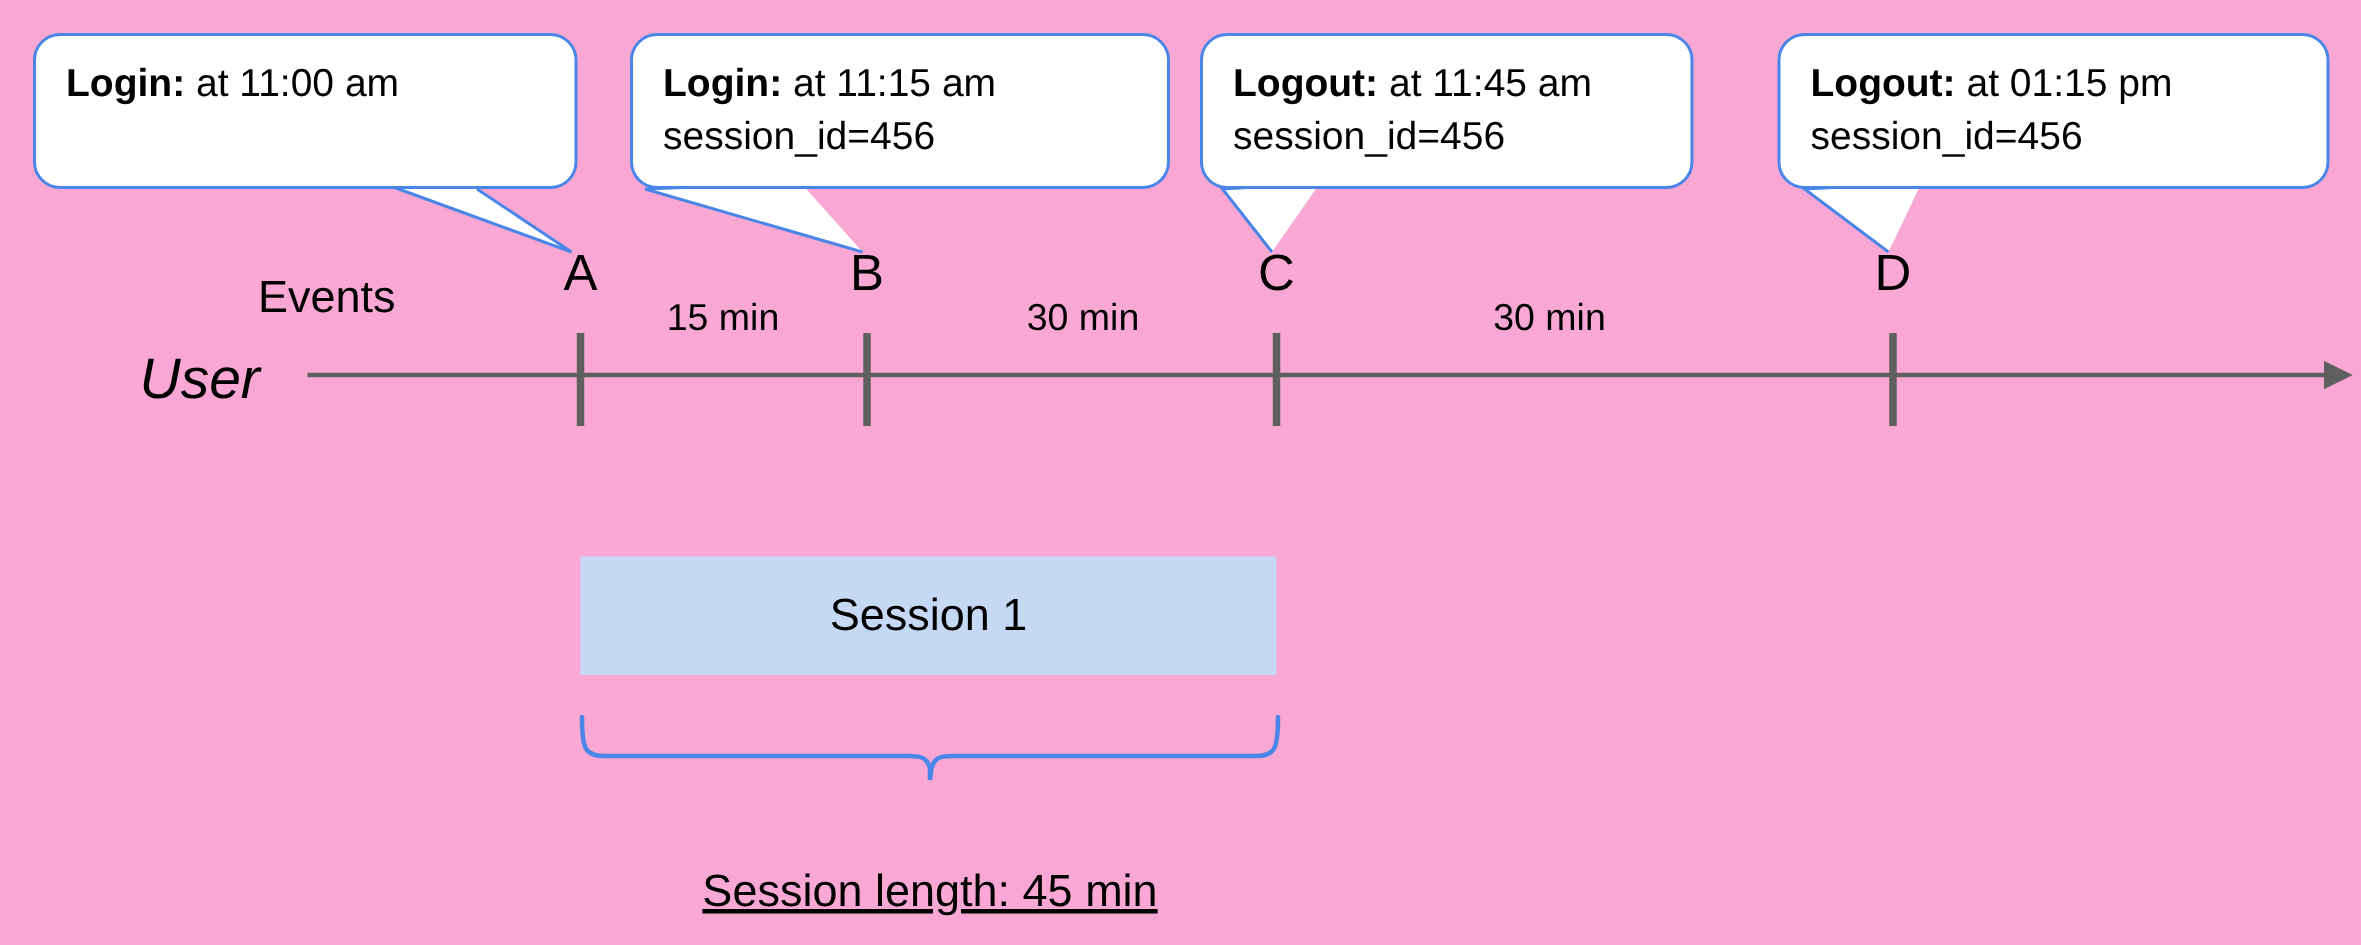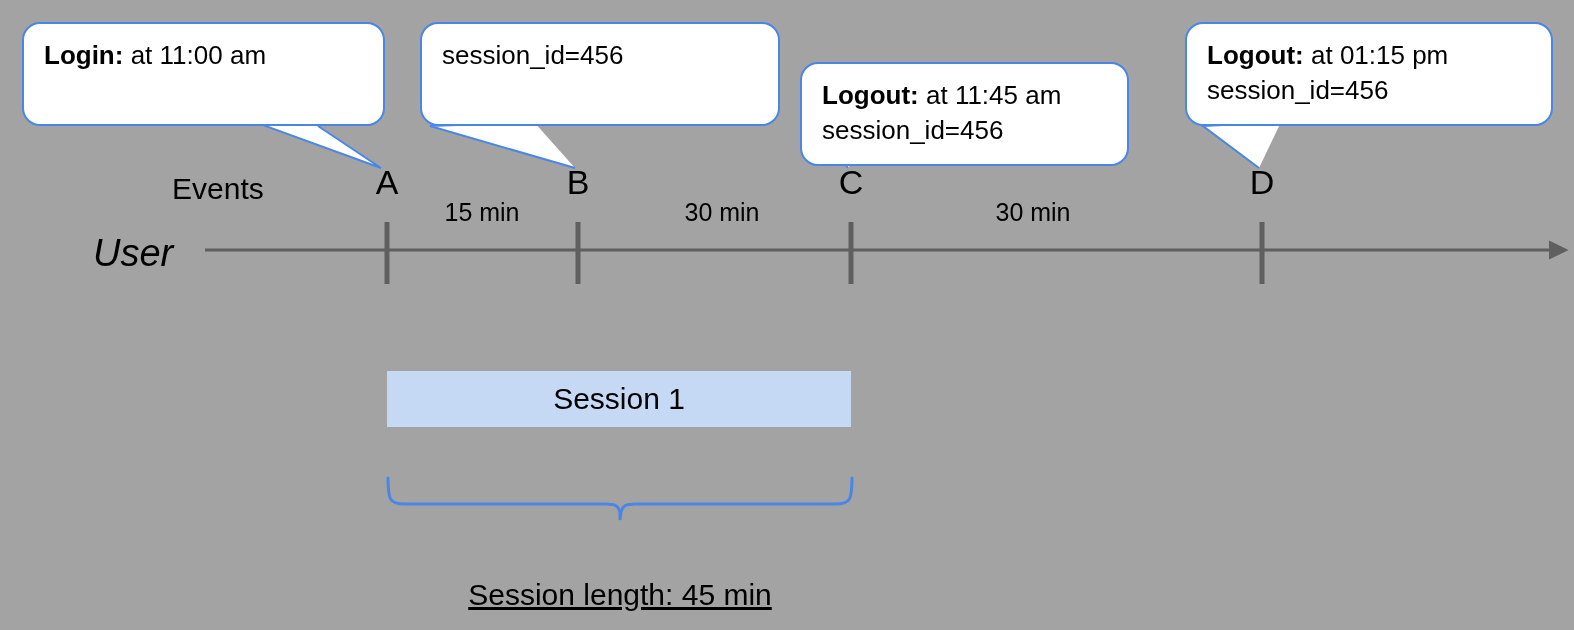--- a/index.html
+++ b/index.html
@@ -8,21 +8,21 @@
     background: #ffffff;
   }
   body {
     font-family: "Liberation Sans", sans-serif;
     color: #000000;
   }
   #canvas {
     position: relative;
     width: 1574px;
     height: 630px;
-    background: #a3a3a3;
+    background: #f9a8d4;
     overflow: hidden;
   }
   .callout {
     position: absolute;
     box-sizing: border-box;
     border: 2px solid #4a86e8;
     border-radius: 18px;
     background: #ffffff;
     padding: 14px 20px 0 20px;
     font-size: 26px;
@@ -109,24 +109,25 @@
     <path d="M 848 168 L 815 126 L 880 122" fill="#ffffff" stroke="#4a86e8" stroke-width="2"></path>
 
     <path d="M 1259 168 L 1203 126 L 1281 122" fill="#ffffff" stroke="#4a86e8" stroke-width="2"></path>
   </svg>
 
   <div class="callout" style="left:22px; top:22px; width:363px; height:104px;">
     <div class="ln"><span class="ev">Login:</span> <span>at 11:00 am</span></div>
   </div>
 
   <div class="callout" style="left:420px; top:22px; width:360px; height:104px;">
+    <div class="ln"><span class="ev">Login:</span> <span>at 11:15 am</span></div>
     <div class="ln">session_id=456</div>
   </div>
 
-  <div class="callout" style="left:800px; top:22px; width:329px; height:104px;margin-top:40px;">
+  <div class="callout" style="left:800px; top:22px; width:329px; height:104px;">
     <div class="ln"><span class="ev">Logout:</span> <span>at 11:45 am</span></div>
     <div class="ln">session_id=456</div>
   </div>
 
   <div class="callout" style="left:1185px; top:22px; width:368px; height:104px;">
     <div class="ln"><span class="ev">Logout:</span> <span>at 01:15 pm</span></div>
     <div class="ln">session_id=456</div>
   </div>
 
   <svg class="axis-svg" viewBox="0 0 1574 630" xmlns="http://www.w3.org/2000/svg">
@@ -147,31 +148,31 @@
              C 388 500, 390 504, 404 504
              L 606 504
              C 616 504, 618 506, 620 512
              L 620 520
              L 621 512
              C 623 506, 625 504, 635 504
              L 836 504
              C 850 504, 852 500, 852 478" fill="none" stroke="#4a86e8" stroke-width="3" stroke-linecap="round"></path>
   </svg>
 
-  <div class="row-label" style="left:172px; top:172px;">Events</div>
+  <div class="row-label" style="left:172px; top:182px;">Events</div>
   <div class="row-label big" style="left:93px; top:232px;font-style:italic;">User</div>
 
   <div class="tick-label" style="left:387px; top:163px;">A</div>
   <div class="tick-label" style="left:578px; top:163px;">B</div>
   <div class="tick-label" style="left:851px; top:163px;">C</div>
   <div class="tick-label" style="left:1262px; top:163px;">D</div>
 
   <div class="gap-label" style="left:482px; top:198px;">15 min</div>
   <div class="gap-label" style="left:722px; top:198px;">30 min</div>
   <div class="gap-label" style="left:1033px; top:198px;">30 min</div>
 
-  <div class="session-bar" style="left:387px; top:371px; width:464px; height:56px;">
+  <div class="session-bar" style="left:387px; top:371px; width:464px; height:79px;">
     <span>Session 1</span>
   </div>
 
   <div class="bottom-caption" style="left:620px; top:578px;text-decoration:underline;">Session length: 45 min</div>
 
 </div>
 
 </body></html>

